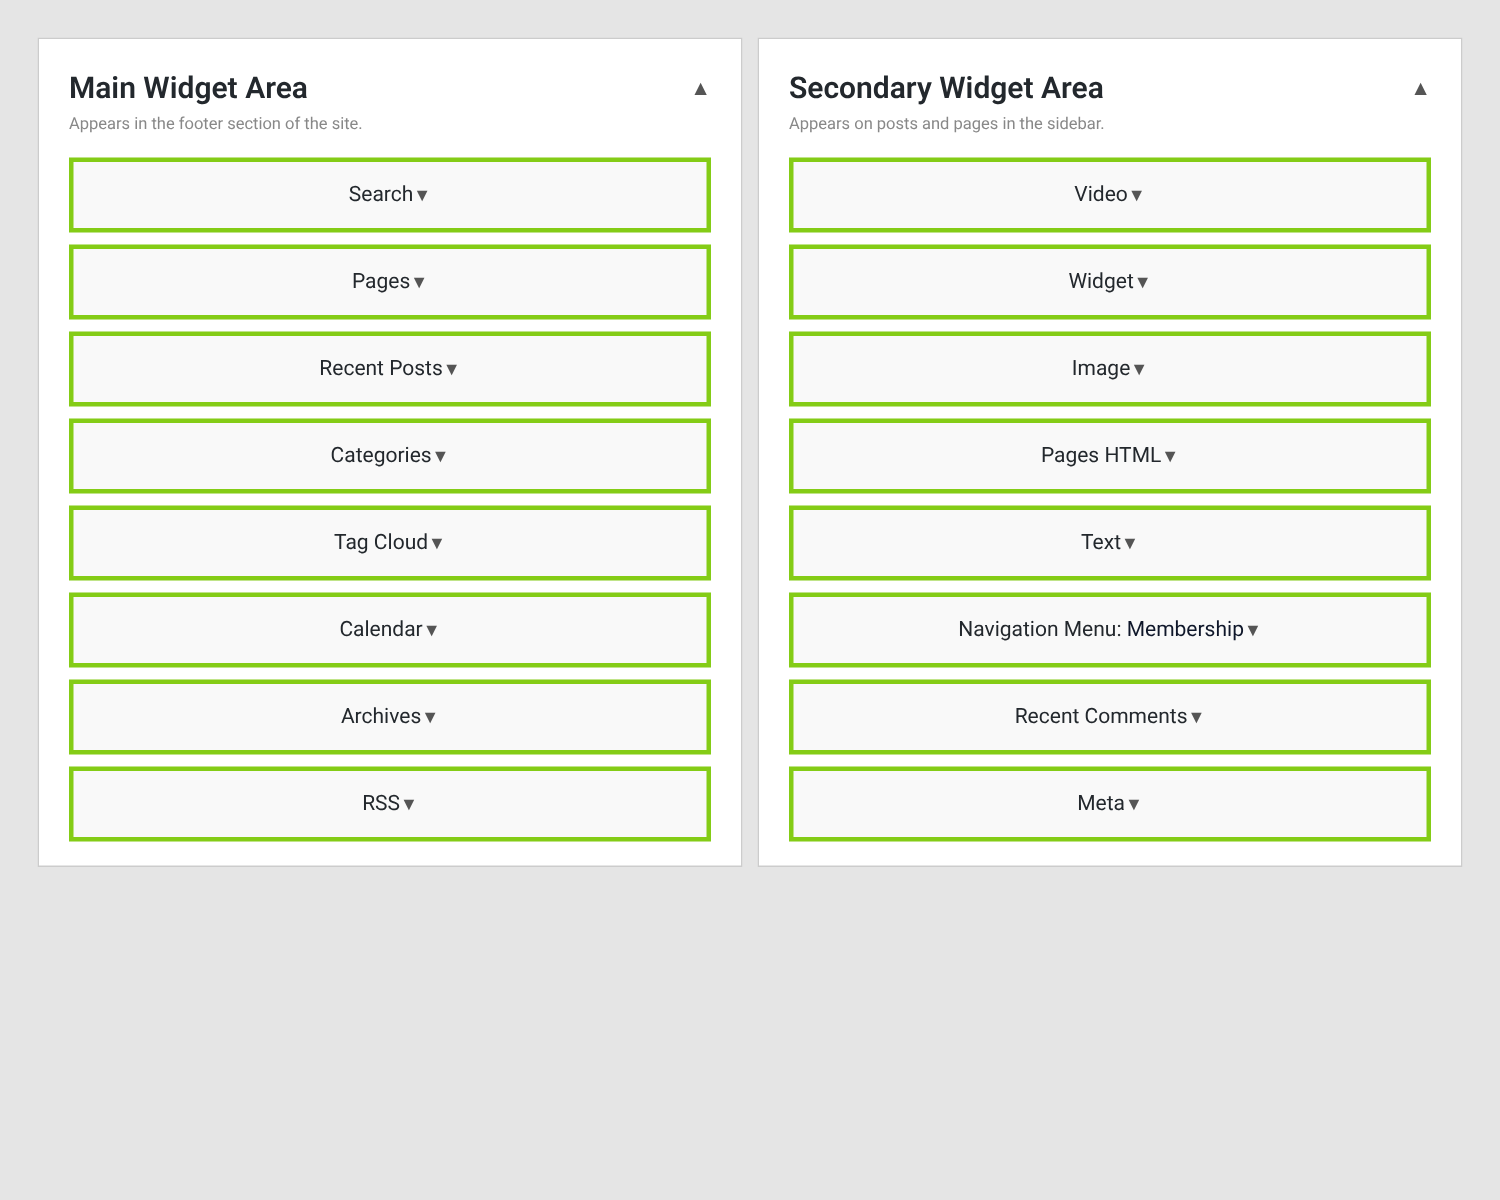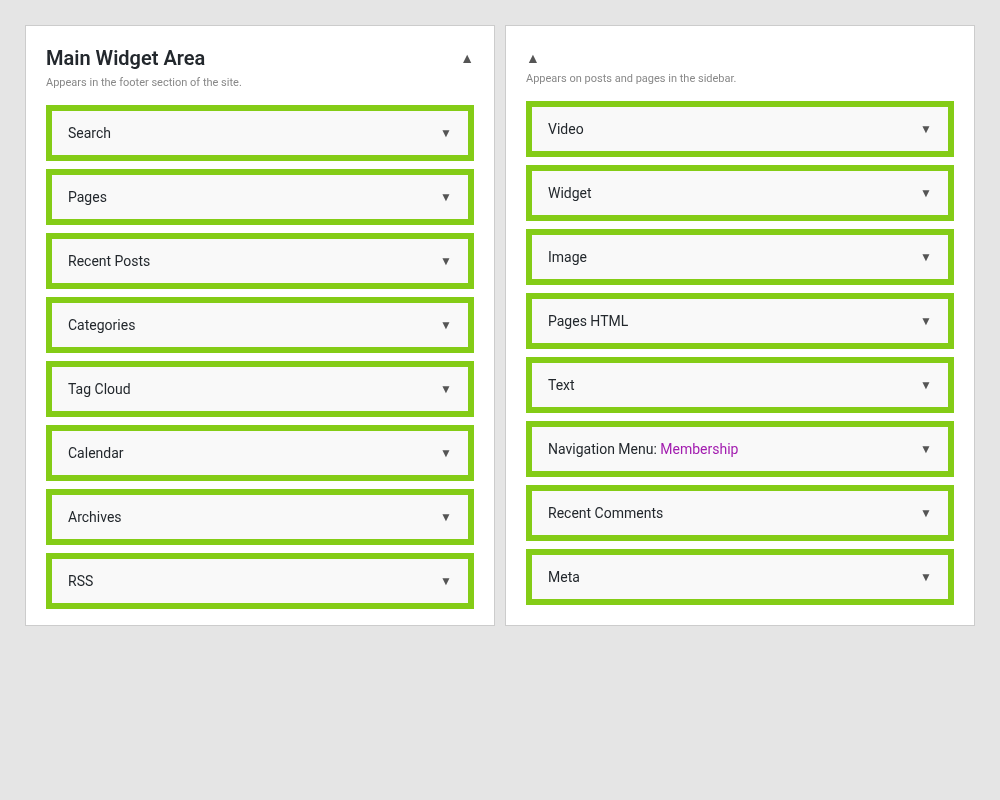--- a/index.html
+++ b/index.html
@@ -51,36 +51,36 @@
     }
 
     .widget-area-desc {
       font-size: 11px;
       color: #888;
       margin-bottom: 16px;
     }
 
     .widget-item {
       display: flex;
-      justify-content: space-between;
+      justify-content: center;
       align-items: center;
-      border: 6px solid #84cc16;
+      border: 3px solid #84cc16;
       background: #f9f9f9;
       padding: 14px 16px;
       margin-bottom: 8px;
       cursor: pointer;
     }
 
     .widget-item-label {
       font-size: 14px;
       color: #23282d;
     }
 
     .widget-item-label .nav-menu-accent {
-      color: #a21caf;
+      color: #0f172a;
     }
 
     .widget-chevron {
       font-size: 12px;
       color: #555;
     }
   </style>
 </head>
 <body>
 
@@ -129,20 +129,21 @@
     </div>
 
     <div class="widget-item">
       <span class="widget-item-label">RSS</span>
       <span class="widget-chevron">▼</span>
     </div>
   </div>
 
   <div class="widget-area">
     <div class="widget-area-header">
+      <span class="widget-area-title">Secondary Widget Area</span>
       <span class="collapse-icon">▲</span>
     </div>
     <div class="widget-area-desc">Appears on posts and pages in the sidebar.</div>
 
     <div class="widget-item">
       <span class="widget-item-label">Video</span>
       <span class="widget-chevron">▼</span>
     </div>
 
     <div class="widget-item">

